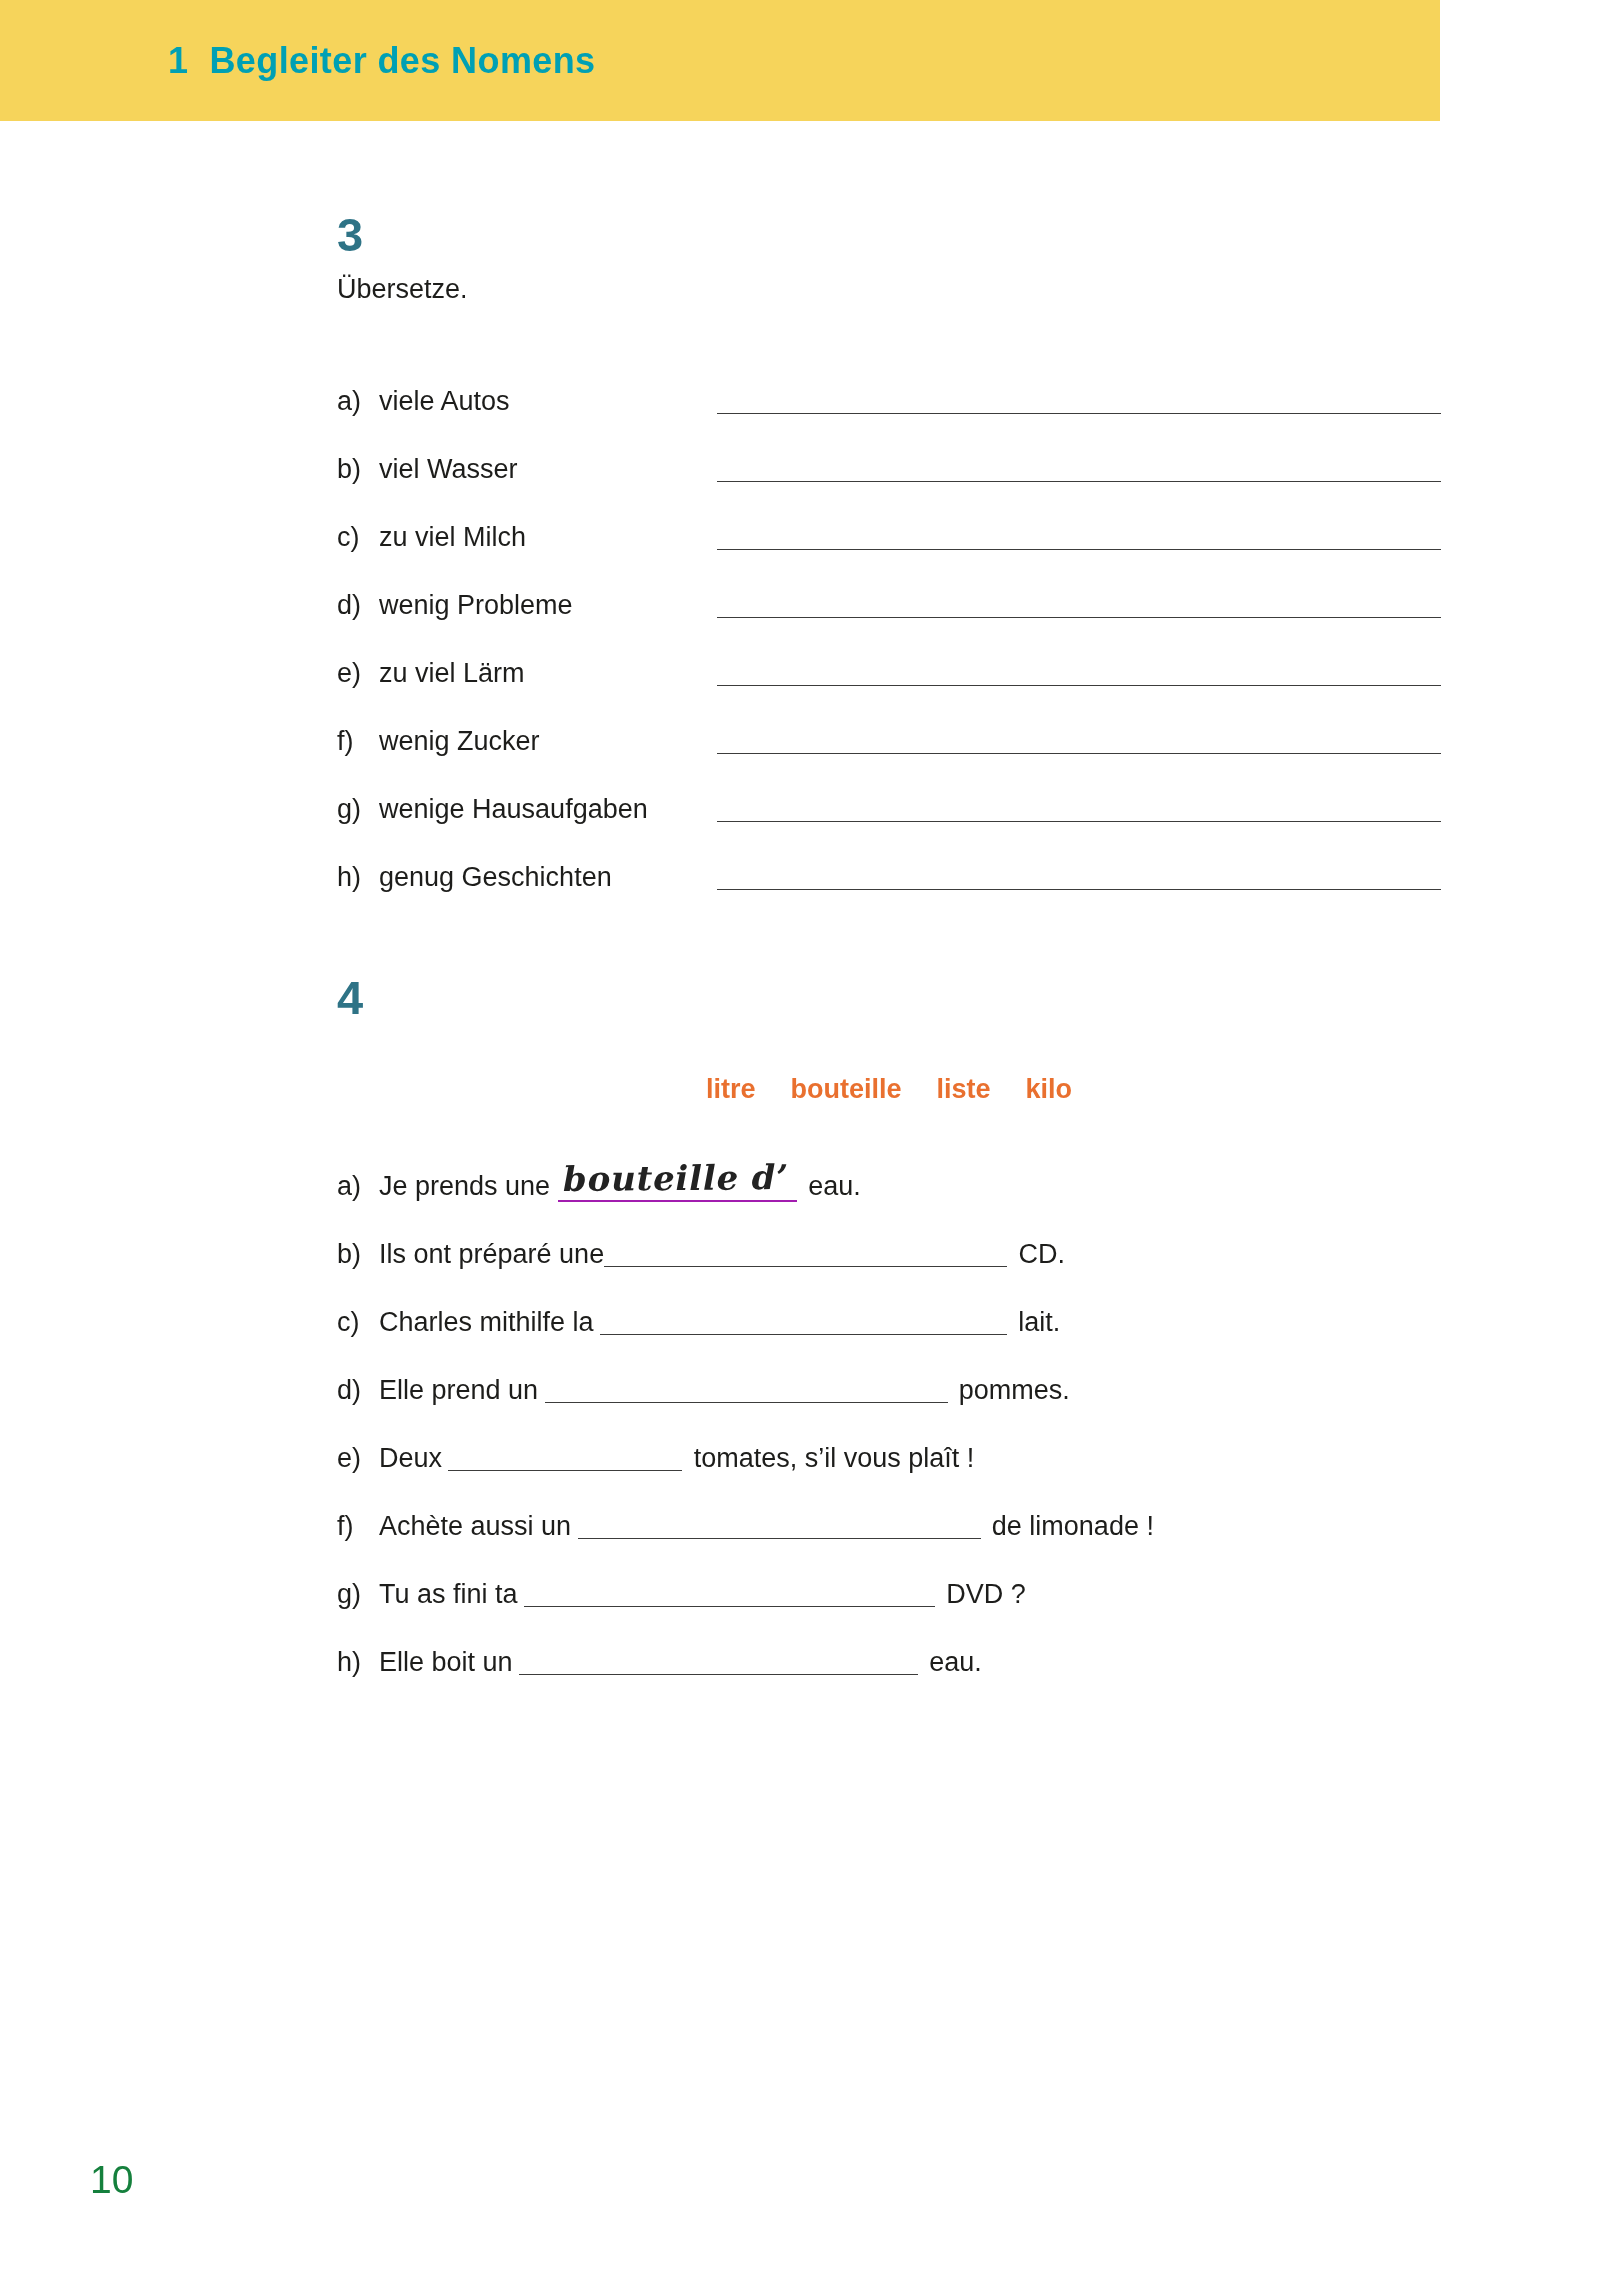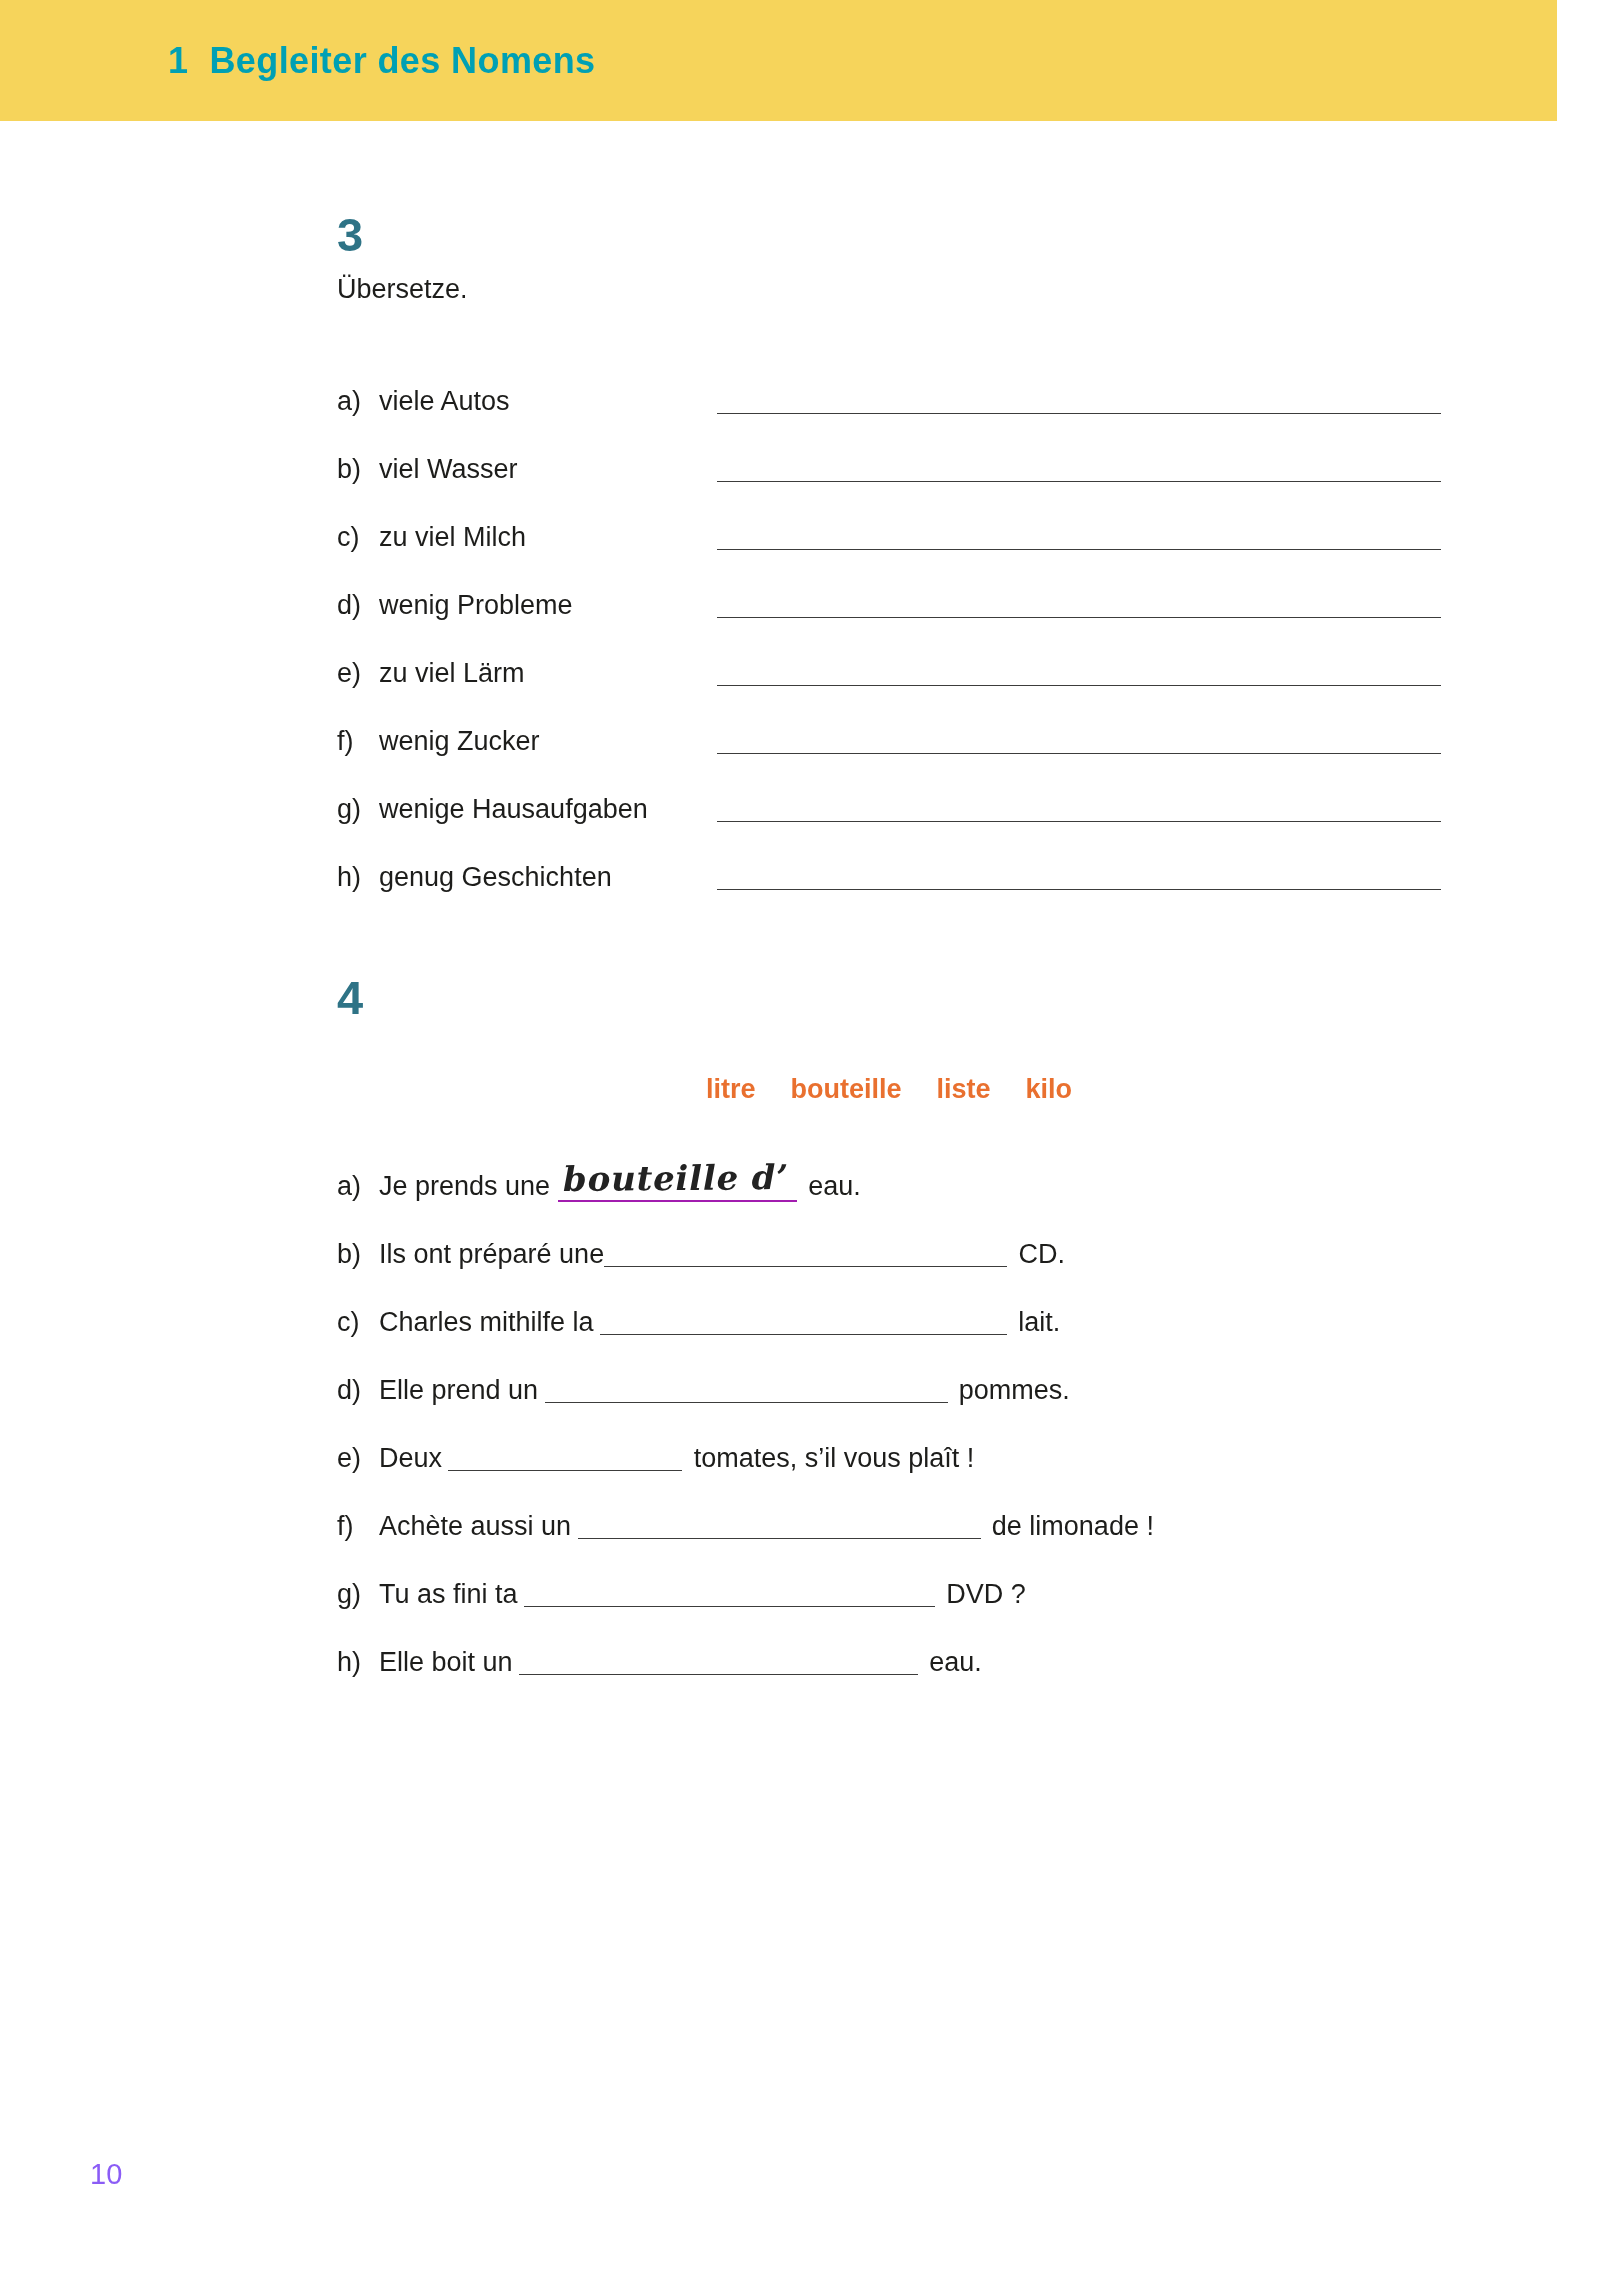--- a/index.html
+++ b/index.html
@@ -14,21 +14,21 @@
     font-family: "Liberation Sans", sans-serif;
     color: #1d1d1b;
     overflow: hidden;
   }
 
   
   .header-band {
     position: absolute;
     top: 0;
     left: 0;
-    width: 1557px;
+    width: 1440px;
     height: 121px;
     background: #f6d45b;
     display: flex;
     align-items: center;
     box-sizing: border-box;
     padding-left: 168px;
   }
   .header-title {
     font-size: 36px;
     font-weight: bold;
@@ -134,22 +134,22 @@
     color: #222;
     display: inline-block;
     transform: rotate(-0.5deg);
   }
 
   
   .page-number {
     position: absolute;
     left: 90px;
     top: 2158px;
-    font-size: 29px;
-    color: #8b5cf6;
+    font-size: 39px;
+    color: #15803d;
   }
 </style>
 </head>
 <body>
 
 <div class="header-band">
   <div class="header-title">
     <span class="chapter-no">1</span><span>Begleiter des Nomens</span>
   </div>
 </div>

